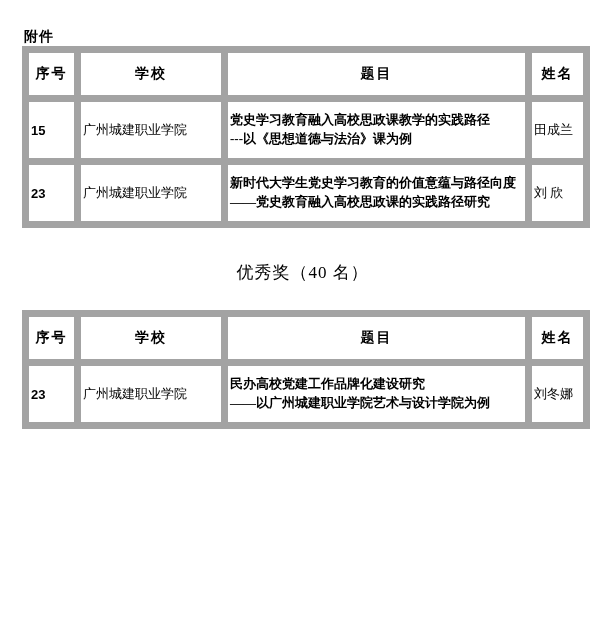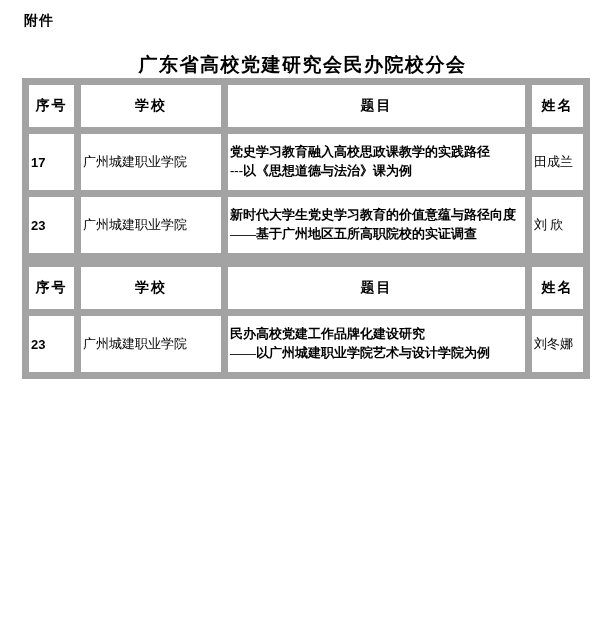--- a/index.html
+++ b/index.html
@@ -13,20 +13,21 @@
     font-family: "Liberation Serif", serif;
     color: #000000;
     overflow: hidden;
   }
   .page {
     position: relative;
     width: 605px;
     height: 490px;
     box-sizing: border-box;
     padding: 6px 22px 0 22px;
+    margin-top: 16px;
   }
   .attachment-label {
     font-family: "Liberation Sans", sans-serif;
     font-size: 14px;
     font-weight: bold;
     letter-spacing: 1px;
     margin: 6px 0 0 2px;
   }
   .doc-title {
     text-align: center;
@@ -93,60 +94,60 @@
   .row-tall td { height: 48px; }
   .row-short td { height: 42px; }
 </style>
 </head>
 <body>
 
 <div class="page">
 
   <div class="attachment-label">附件</div>
 
-  <div class="doc-title">广东省高校党建研究会民办院校分会</div>
 
 
   <table class="award-table">
     <colgroup>
       <col class="col-w-no">
       <col class="col-w-school">
       <col class="col-w-title">
       <col class="col-w-name">
     </colgroup>
     <thead>
       <tr>
         <th>序号</th>
         <th>学校</th>
         <th>题目</th>
         <th>姓名</th>
       </tr>
     </thead>
     <tbody>
       <tr class="row-tall">
-        <td class="col-no">17</td>
+        <td class="col-no">15</td>
         <td>广州城建职业学院</td>
         <td>
           <span class="title-line">党史学习教育融入高校思政课教学的实践路径</span>
           <span class="title-line">---以《思想道德与法治》课为例</span>
         </td>
         <td>田成兰</td>
       </tr>
       <tr class="row-tall">
         <td class="col-no">23</td>
         <td>广州城建职业学院</td>
         <td>
           <span class="title-line">新时代大学生党史学习教育的价值意蕴与路径向度</span>
-          <span class="title-line">——基于广州地区五所高职院校的实证调查</span>
+          <span class="title-line">——党史教育融入高校思政课的实践路径研究</span>
         </td>
         <td>刘 欣</td>
       </tr>
     </tbody>
   </table>
 
+  <div class="section-heading second">优秀奖（40 名）</div>
 
   <table class="award-table">
     <colgroup>
       <col class="col-w-no">
       <col class="col-w-school">
       <col class="col-w-title">
       <col class="col-w-name">
     </colgroup>
     <thead>
       <tr>

